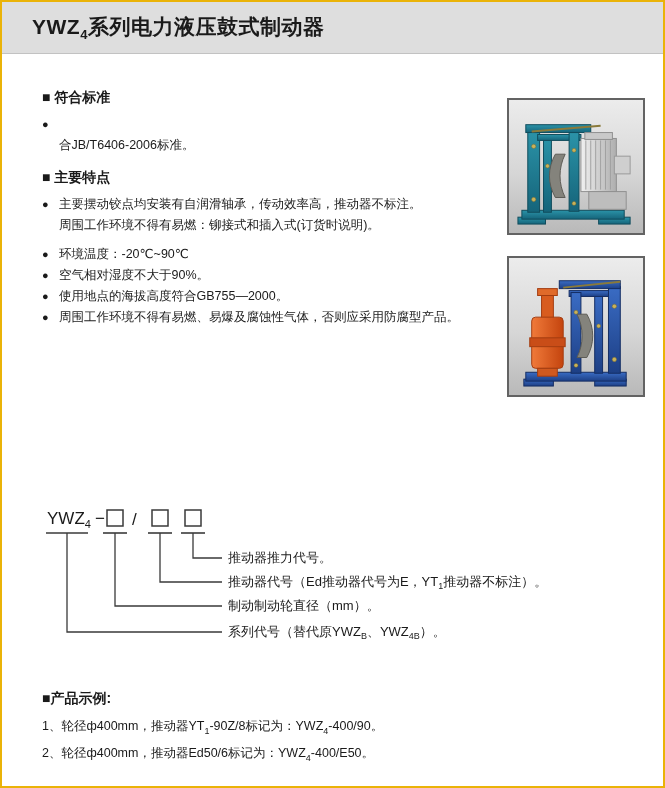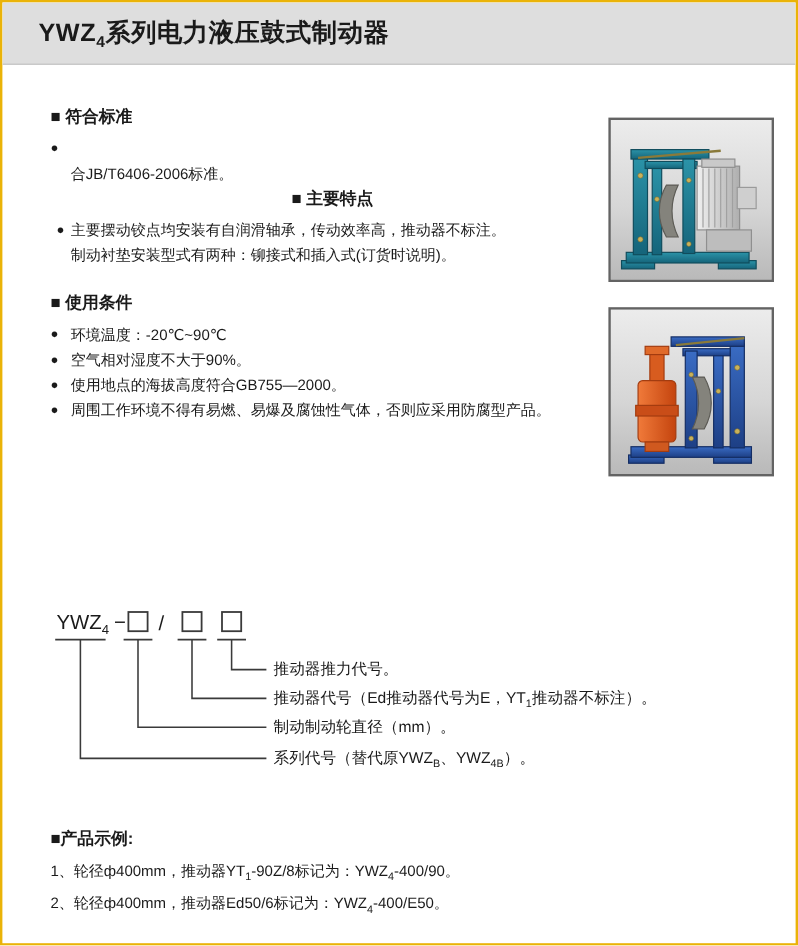--- a/index.html
+++ b/index.html
@@ -18,21 +18,21 @@
 
   .section { position:absolute; left:28px;margin-left:12px; }
   .sec-heading { font-size:14px; font-weight:bold; margin:0 0 7px 0; }
   .line { font-size:12.5px; line-height:21px; display:flex; }
   .line .bullet { width:17px; flex:none; font-size:11px; }
   .line.indent { padding-left:17px; }
   .example-line { font-size:12.5px; line-height:22px; }
   sub { font-size:9px; }
 
   #sec-standards { top:87px; width:470px; }
-  #sec-features  { top:155px; width:470px;text-align:center; }
+  #sec-features  { top:167px; width:470px; }
   #sec-conditions{ top:242px; width:480px; }
   #sec-model     { top:494px; width:620px; }
   #sec-examples  { top:688px; width:480px; }
 
   #sec-model svg { display:block; margin-top:4px; }
   svg text { font-family:"Liberation Sans","DejaVu Sans",sans-serif; fill:#1a1a1a; }
   .diagram-label { font-size:13px; }
   .diagram-formula { font-size:17px; }
   .diagram-line { stroke:#3a3a3a; stroke-width:1.3; fill:none; }
   .diagram-bar { stroke:#3a3a3a; stroke-width:1.6; fill:none; }
@@ -66,26 +66,25 @@
     </div>
   </div>
 
   <div class="section" id="sec-features">
     <p class="sec-heading">■ 主要特点</p>
     <div class="line">
       <span class="bullet">●</span>
       <span>主要摆动铰点均安装有自润滑轴承，传动效率高，推动器不标注。</span>
     </div>
     <div class="line indent">
-      <span>制动衬垫安装型式有两种：铆接式和插入式(订货时说明)。</span>
+      <span>周围工作环境不得有易燃：铆接式和插入式(订货时说明)。</span>
     </div>
   </div>
 
   <div class="section" id="sec-conditions">
-    <p class="sec-heading">■ 使用条件</p>
     <div class="line">
       <span class="bullet">●</span>
       <span>环境温度：-20℃~90℃</span>
     </div>
     <div class="line">
       <span class="bullet">●</span>
       <span>空气相对湿度不大于90%。</span>
     </div>
     <div class="line">
       <span class="bullet">●</span>

